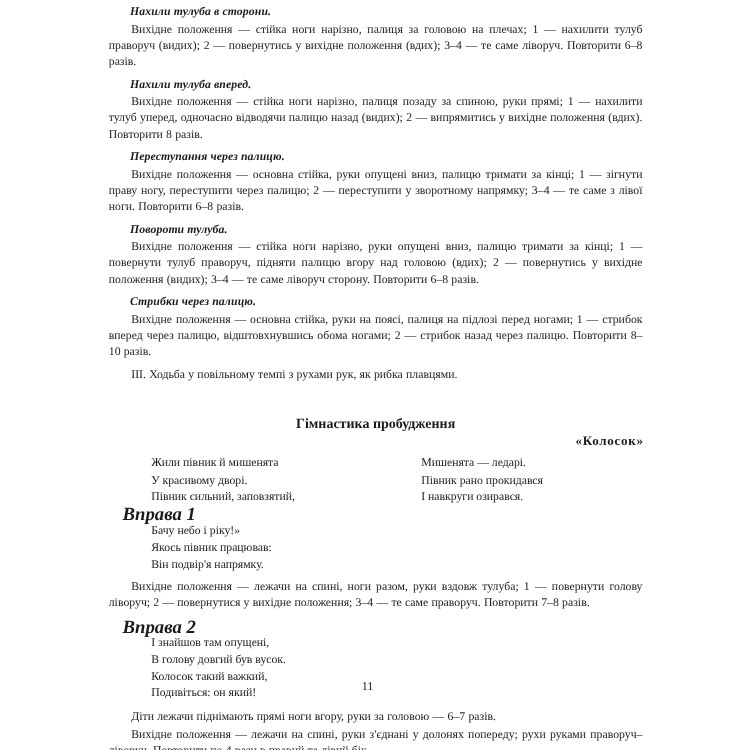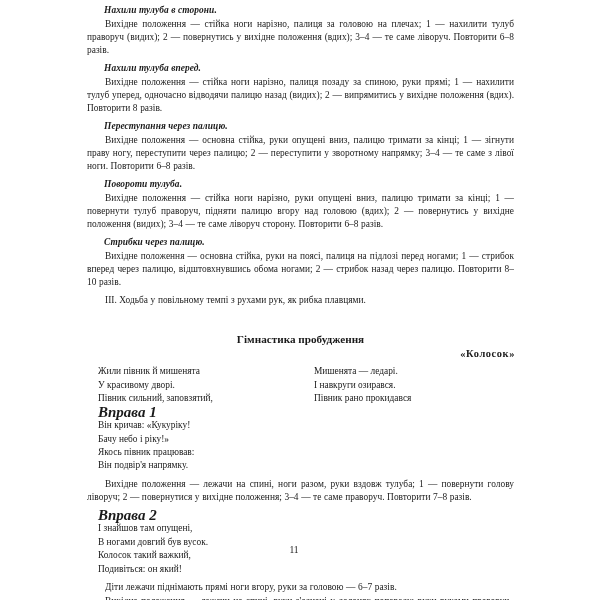--- a/index.html
+++ b/index.html
@@ -84,20 +84,21 @@
   }
   .poem-col.left {
     width: 216px;
     flex: 0 0 216px;
   }
   .poem-col.right {
     flex: 1 1 auto;
   }
   .poem-line {
     white-space: nowrap;
+    margin-left: 23px;
   }
   .ex-label {
     font-style: italic;
     font-weight: bold;
     font-size: 15px;
     line-height: 13.4px;
     margin: 0;
     padding-left: 12px;
   }
   .verse {
@@ -166,44 +167,43 @@
 
   <div class="poem-wrap">
     <div class="poem-row">
       <div class="poem-col left">
         <div class="poem-line">Жили півник й мишенята</div>
         <div class="poem-line">У красивому дворі.</div>
         <div class="poem-line">Півник сильний, заповзятий,</div>
       </div>
       <div class="poem-col right">
         <div class="poem-line">Мишенята — ледарі.</div>
+        <div class="poem-line">Півник рано прокидався</div>
         <div class="poem-line">І навкруги озирався.</div>
-        <div class="poem-line">Півник рано прокидався</div>
       </div>
     </div>
   </div>
 
   <div class="ex-label">Вправа 1</div>
   <div class="verse">
-    <div class="poem-line">Він кричав: «Кукуріку!</div>
     <div class="poem-line">Бачу небо і ріку!»</div>
     <div class="poem-line">Якось півник працював:</div>
     <div class="poem-line">Він подвір'я напрямку.</div>
   </div>
 
   <div class="small-gap"></div>
 
   <p class="body">Вихідне положення — лежачи на спині, ноги разом, руки вздовж тулуба; 1 — повернути голову ліворуч; 2 — повернутися у вихідне положення; 3–4 — те саме праворуч. Повторити 7–8 разів.</p>
 
   <div class="small-gap"></div>
 
   <div class="ex-label">Вправа 2</div>
   <div class="verse">
     <div class="poem-line">І знайшов там опущені,</div>
-    <div class="poem-line">В ногами довгий був вусок.</div>
+    <div class="poem-line">В голову довгий був вусок.</div>
     <div class="poem-line">Колосок такий важкий,</div>
     <div class="poem-line">Подивіться: он який!</div>
   </div>
 
   <div class="small-gap"></div>
 
   <p class="body">Діти лежачи піднімають прямі ноги вгору, руки за головою — 6–7 разів.</p>
   <p class="body">Вихідне положення — лежачи на спині, руки з'єднані у долонях попереду; рухи руками праворуч–ліворуч. Повторити по 4 рази в правий та лівий бік.</p>
 
   <div class="pagenum">11</div>

